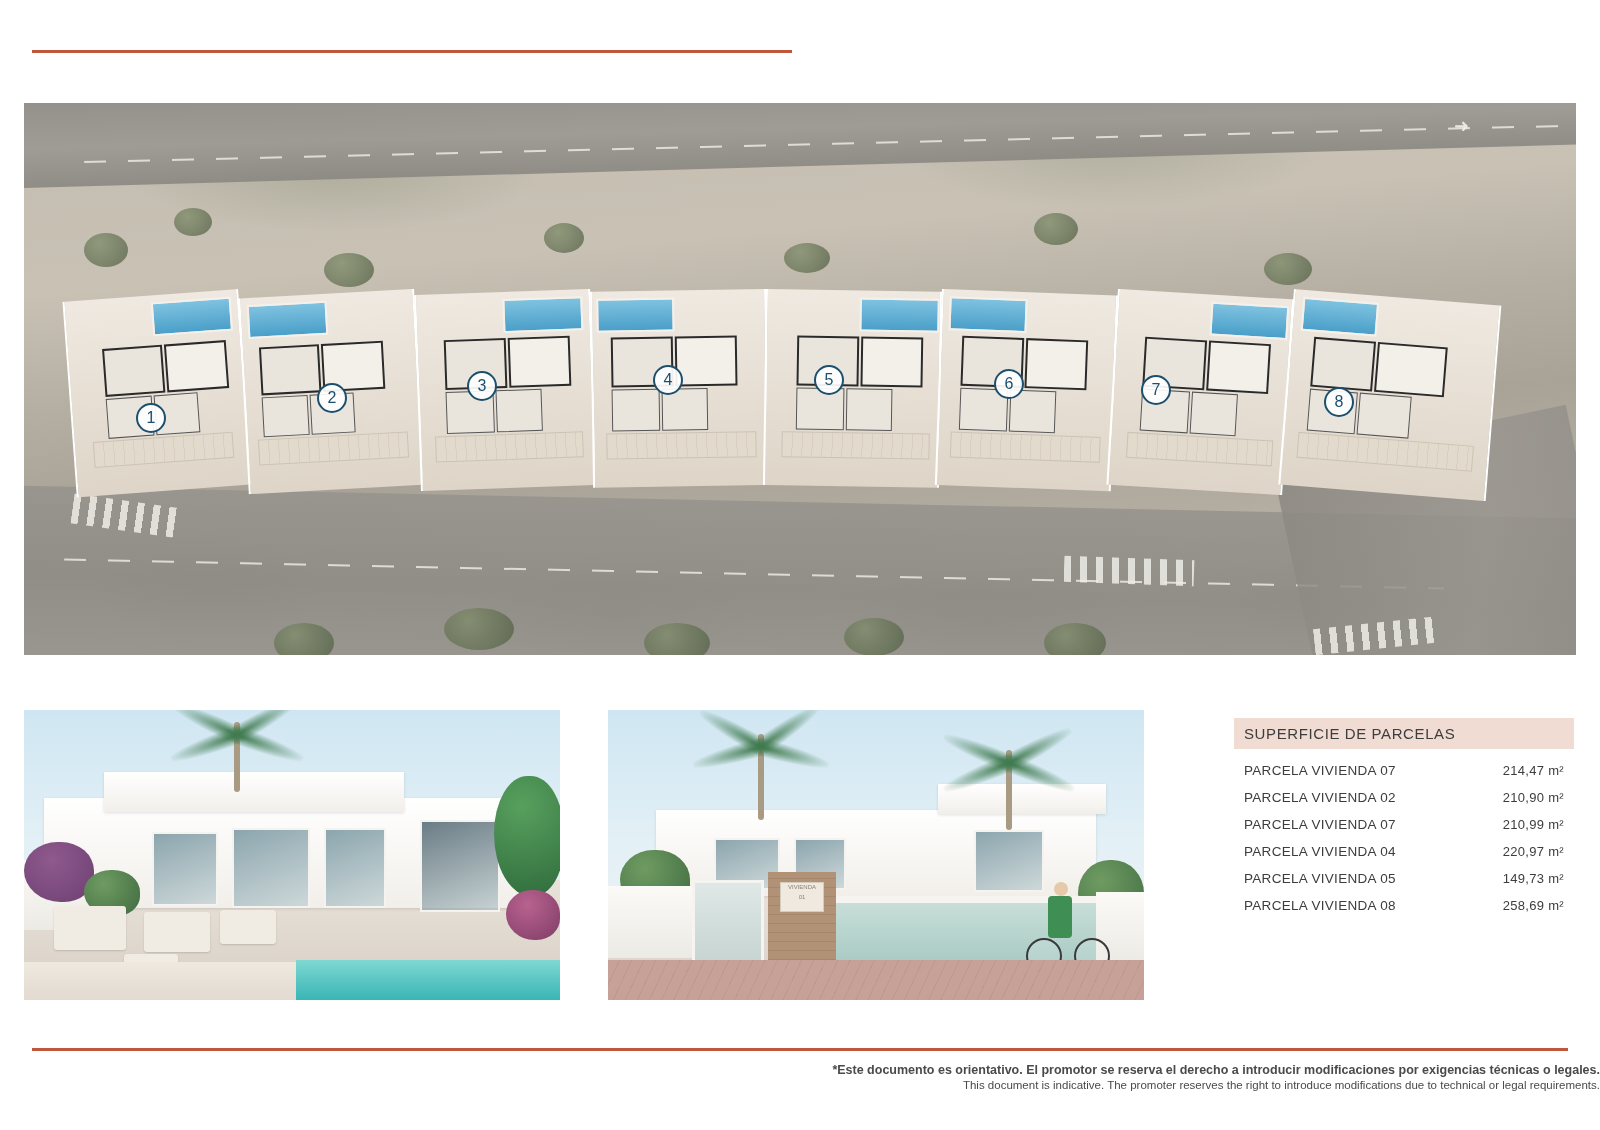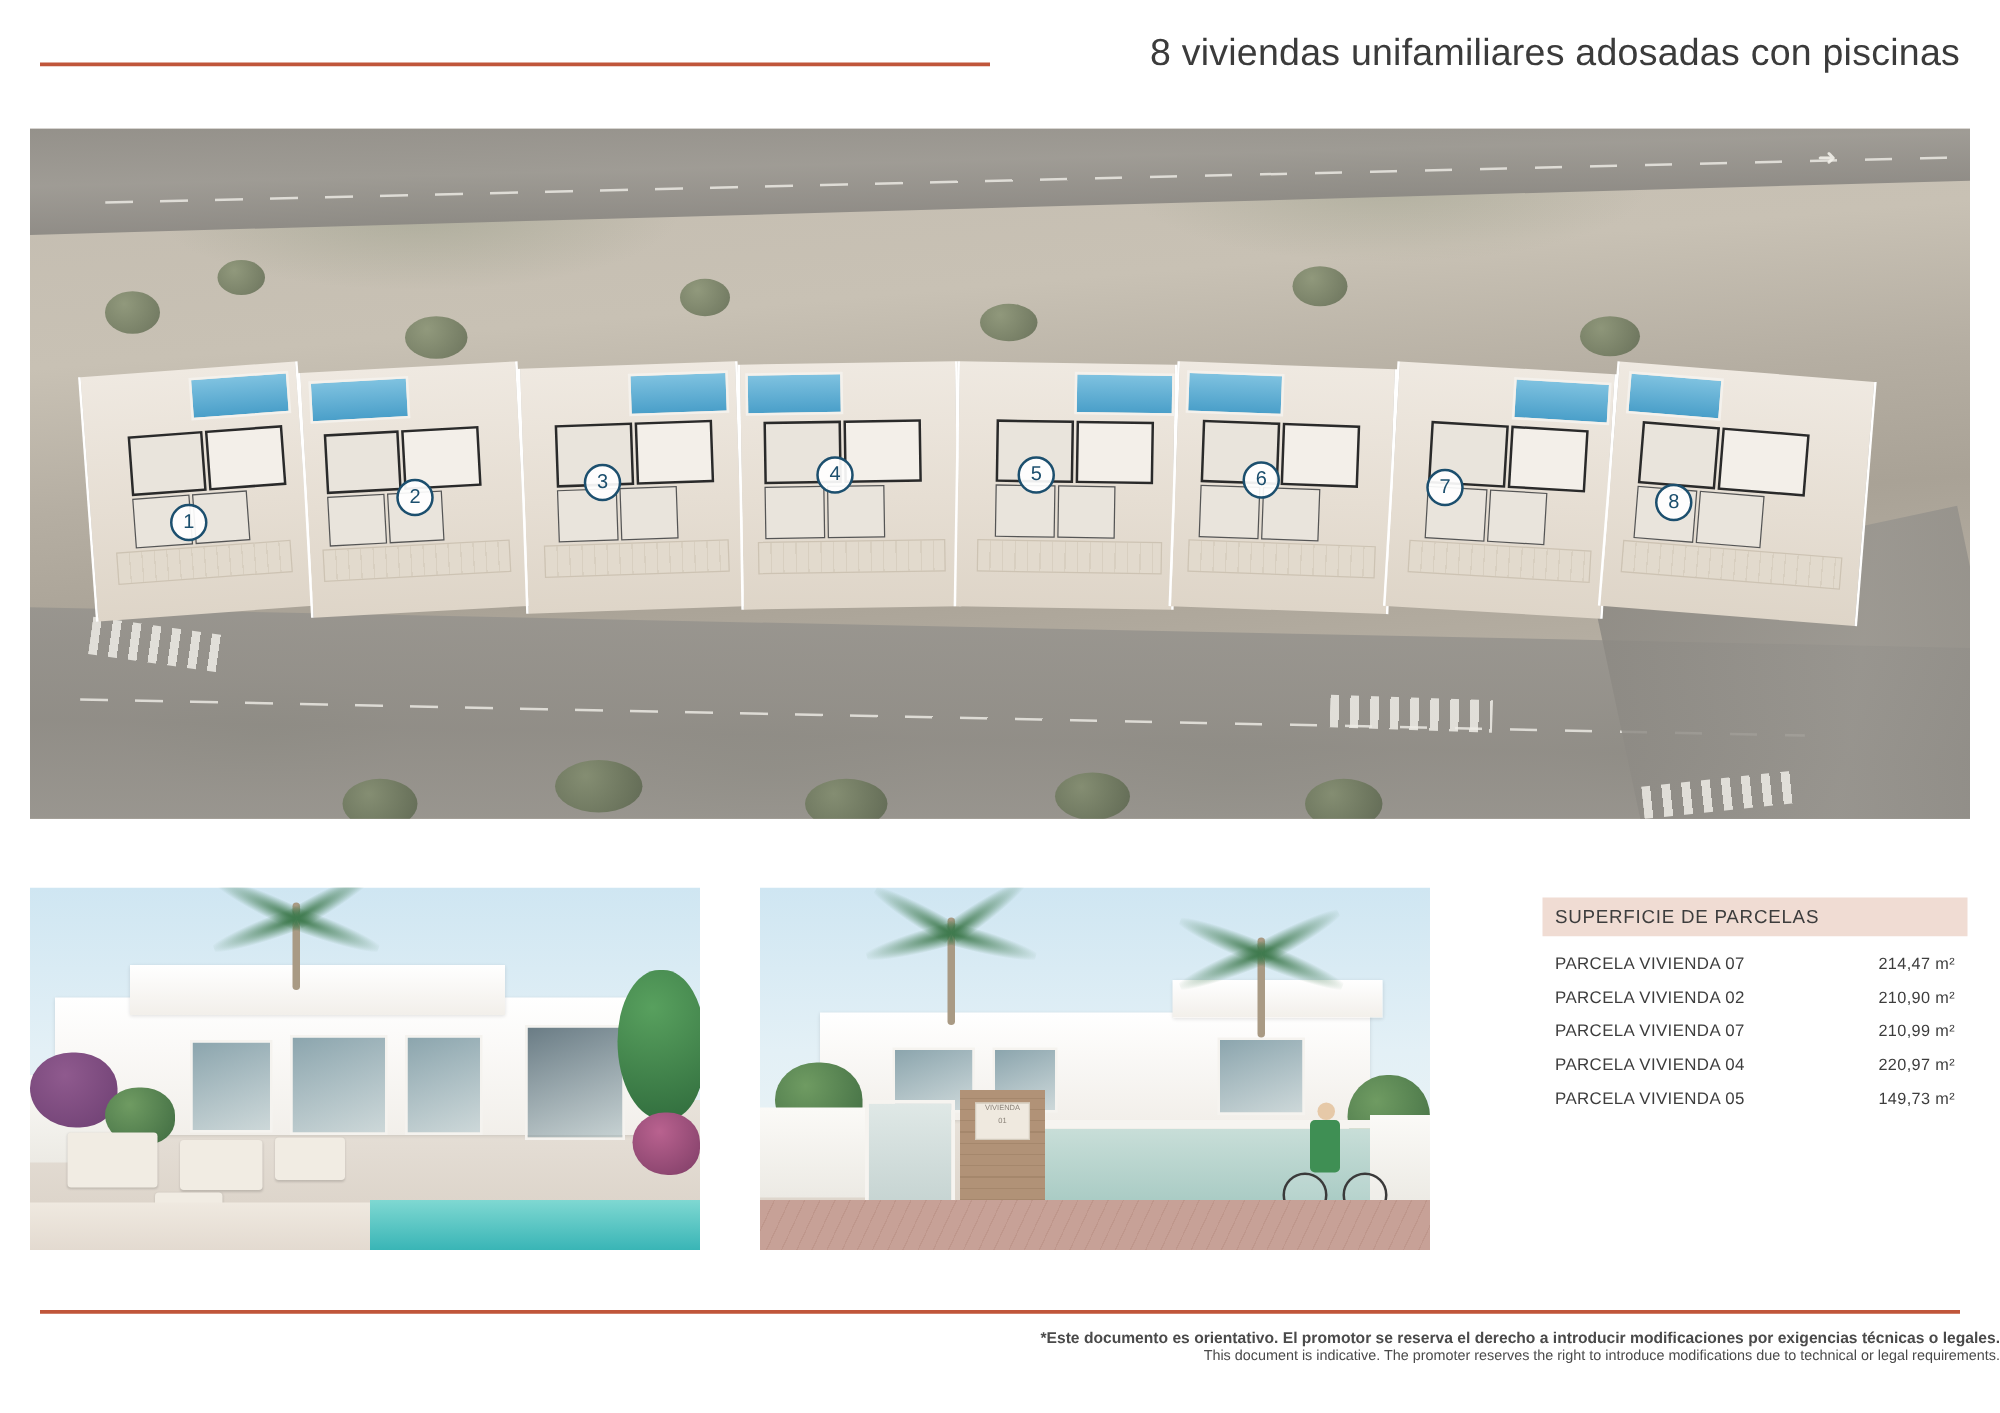--- a/index.html
+++ b/index.html
@@ -288,21 +288,20 @@
     color: #4a4a4a;
   }
   .footer-es { font-size: 12.5px; font-weight: bold; }
   .footer-en { font-size: 11.5px; margin-top: 2px; }
 </style>
 </head>
 <body>
 
 <div class="header">
   <div class="header-rule"></div>
-  <div class="header-title">8 viviendas unifamiliares adosadas con piscinas</div>
 </div>
 
 <div class="siteplan">
   <div class="aerial"></div>
 
   <div class="road-top"></div>
   <div class="dash-line" style="left:60px; top:40px; width:1480px; transform:rotate(-1.4deg);"></div>
   <div class="arrow-marker" style="left:1430px; top:12px;">➜</div>
 
   <div class="road-bottom"></div>
@@ -500,20 +499,24 @@
     <span class="val">210,99 m²</span>
   </div>
   <div class="row">
     <span class="lbl">PARCELA VIVIENDA 04</span>
     <span class="val">220,97 m²</span>
   </div>
   <div class="row">
     <span class="lbl">PARCELA VIVIENDA 05</span>
     <span class="val">149,73 m²</span>
   </div>
+  <div class="row">
+    <span class="lbl">PARCELA VIVIENDA 08</span>
+    <span class="val">258,69 m²</span>
+  </div>
 
 </div>
 
 <div class="footer-rule"></div>
 <div class="footer-text">
   <div class="footer-es">*Este documento es orientativo. El promotor se reserva el derecho a introducir modificaciones por exigencias técnicas o legales.</div>
   <div class="footer-en">This document is indicative. The promoter reserves the right to introduce modifications due to technical or legal requirements.</div>
 </div>
 
 </body></html>

